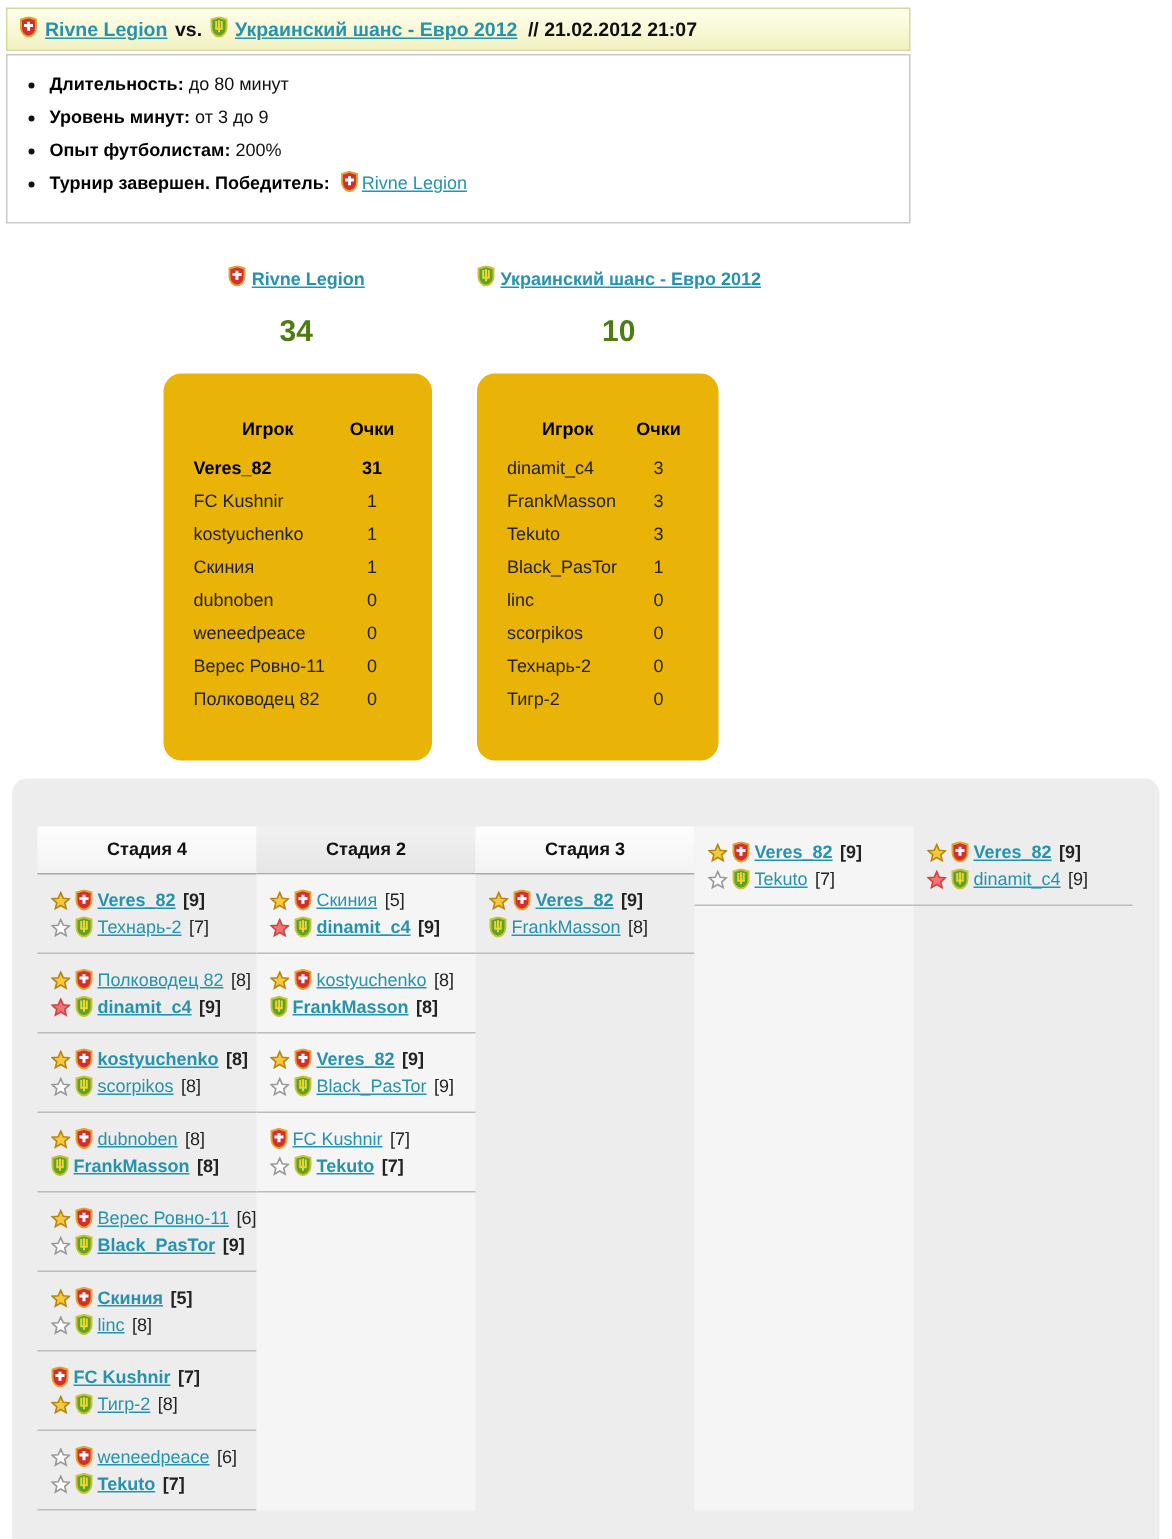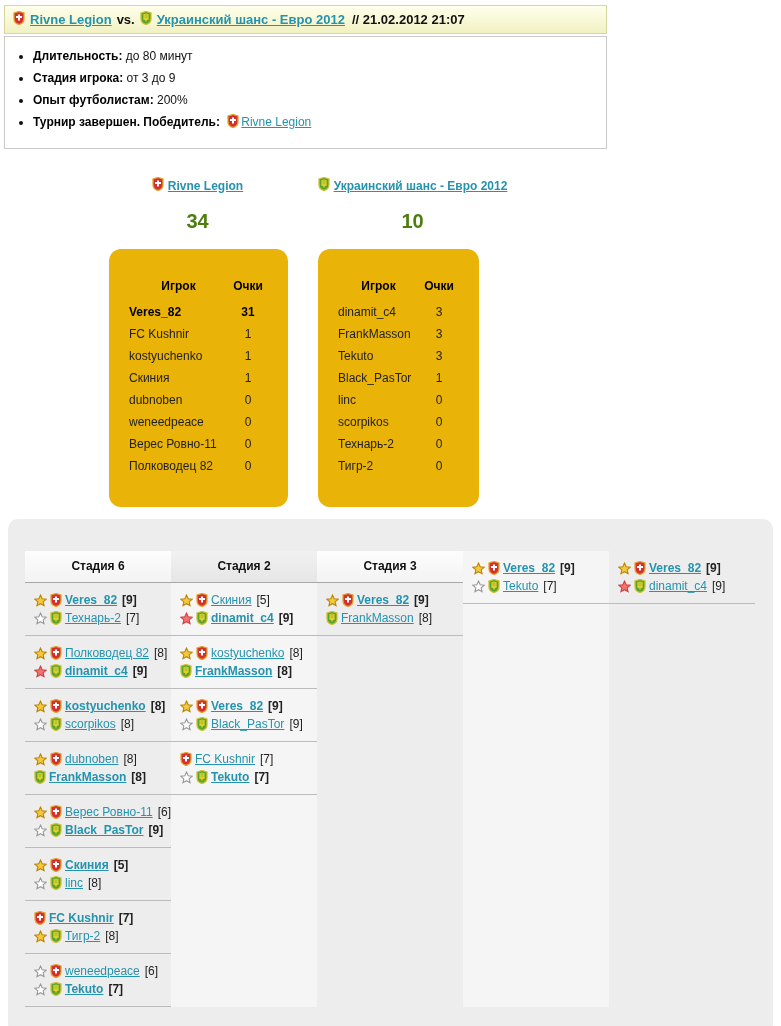--- a/index.html
+++ b/index.html
@@ -82,21 +82,21 @@
           <rect x="7" y="15" width="10" height="2.6" fill="#f2d52c"></rect>
           <rect x="10.7" y="17" width="2.6" height="4" fill="#f2d52c"></rect>
         </svg></span>
     <a>Украинский шанс - Евро 2012</a>
     <span class="datetime">// 21.02.2012 21:07</span>
   </div>
 
   <div class="info-box">
     <ul id="info-list">
         <li><b>Длительность:</b> до 80 минут</li>
-        <li><b>Стадия игрока:</b> от 3 до 9</li>
+        <li><b>Уровень минут:</b> от 3 до 9</li>
         <li><b>Опыт футболистам:</b> 200%</li>
         <li><b>Турнир завершен. Победитель:</b> <span class="badge-inline"><svg width="12" height="14" viewBox="0 0 24 28">
               <path d="M12 1 L22 4 V15 C22 21.5 17.2 25.8 12 27 C6.8 25.8 2 21.5 2 15 V4 Z" fill="#d42f2f" stroke="#e0a52e" stroke-width="2.6"></path>
               <rect x="10" y="7" width="4" height="12" fill="#ffffff"></rect>
               <rect x="6" y="10" width="12" height="4" fill="#ffffff"></rect>
             </svg></span><a class="winner-link">Rivne Legion</a></li>
       </ul>
   </div>
 
   <div class="scoreboard">
@@ -214,21 +214,21 @@
               <td class="pts">0</td>
             </tr>
           </tbody>
       </table>
     </div>
   </div>
 
   <div class="stages">
     <div class="stages-grid" id="stages-grid">
         <div class="scol">
-          <div class="scol-header">Стадия 6</div>
+          <div class="scol-header">Стадия 4</div>
           <div class="scol-body">
             <div class="match">
               <div class="mrow winner">
                 <svg width="13" height="13" viewBox="0 0 24 24">
                   <path d="M12 2l3.1 6.9 7.4.7-5.6 4.9 1.7 7.2L12 17.9 5.4 21.7l1.7-7.2L1.5 9.6l7.4-.7z" fill="#f6c83c" stroke="#b8860b" stroke-width="2"></path>
                 </svg>
                 <svg width="12" height="14" viewBox="0 0 24 28">
                   <path d="M12 1 L22 4 V15 C22 21.5 17.2 25.8 12 27 C6.8 25.8 2 21.5 2 15 V4 Z" fill="#d42f2f" stroke="#e0a52e" stroke-width="2.6"></path>
                   <rect x="10" y="7" width="4" height="12" fill="#ffffff"></rect>
                   <rect x="6" y="10" width="12" height="4" fill="#ffffff"></rect>

